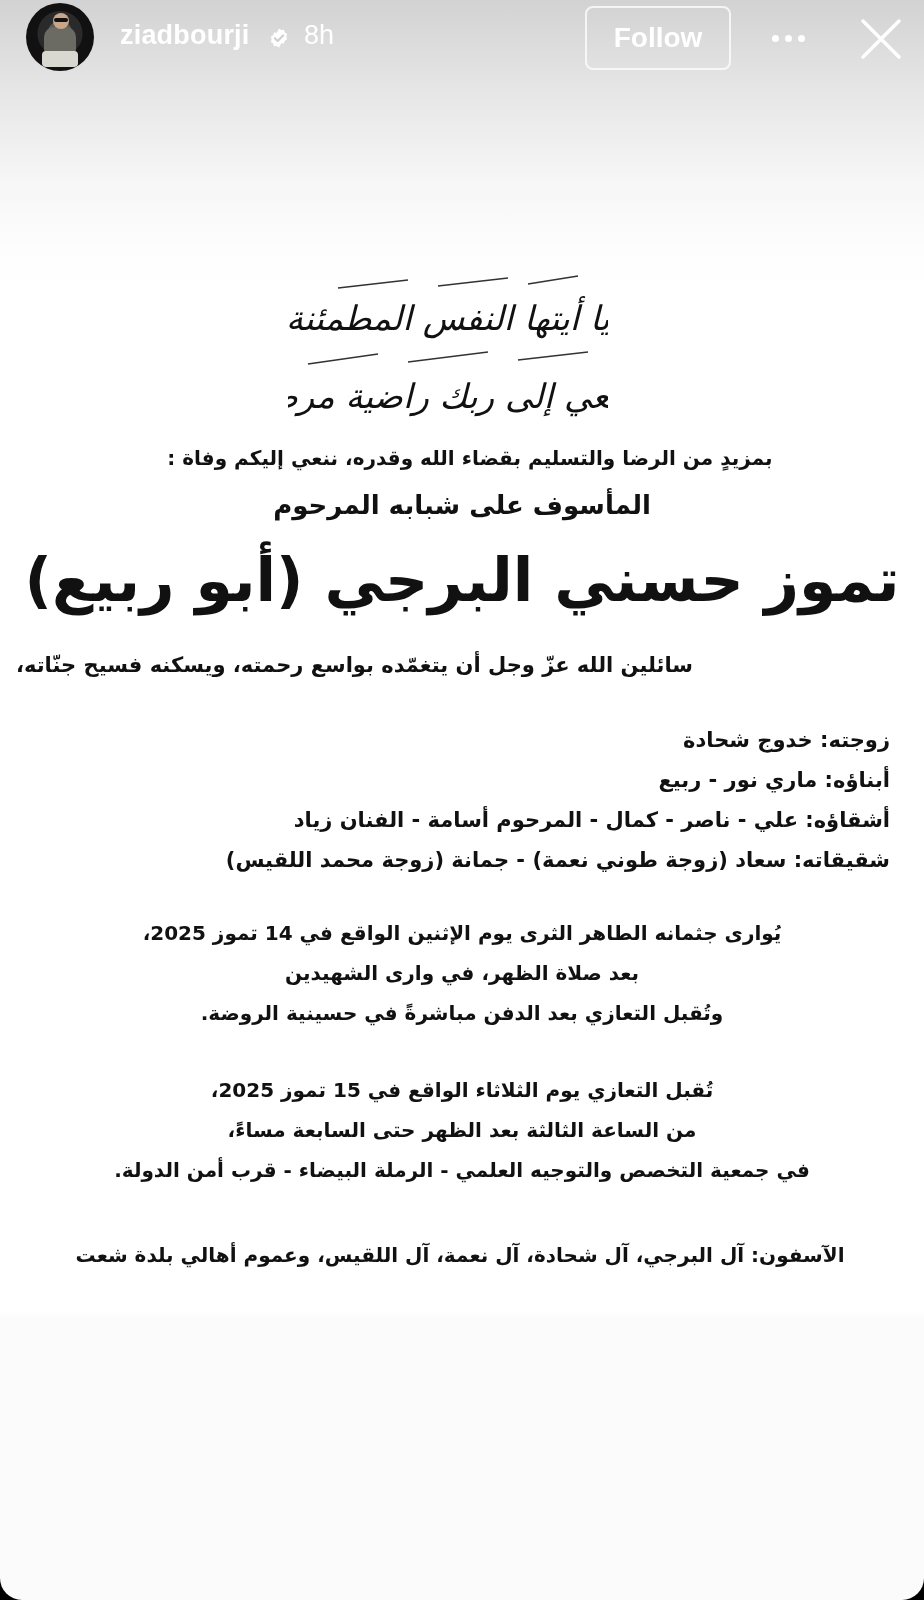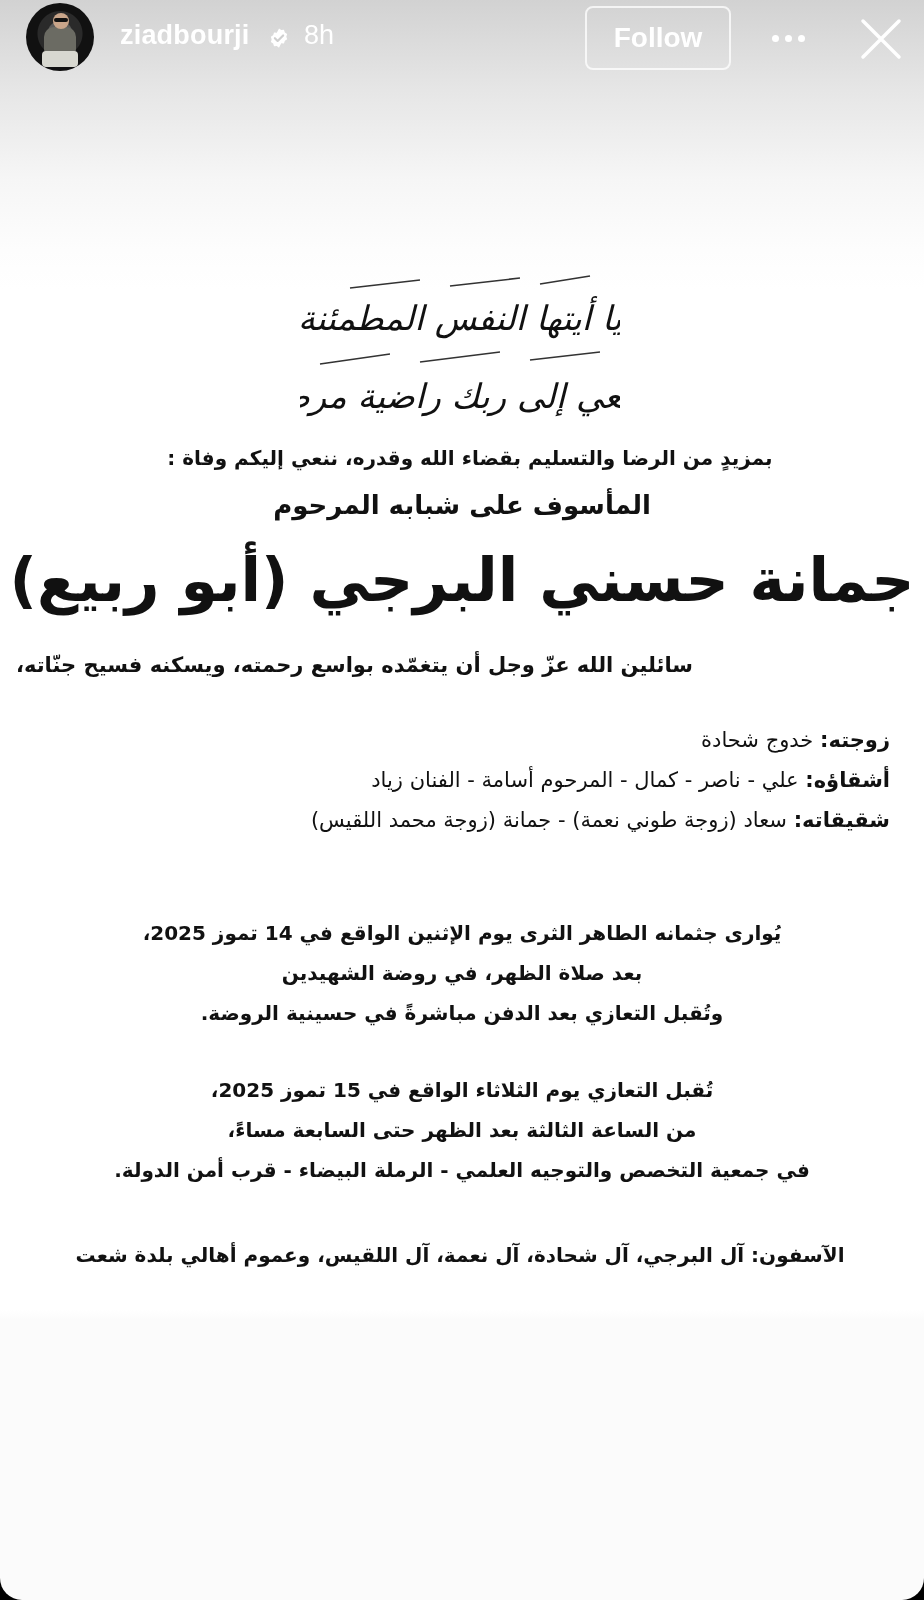--- a/index.html
+++ b/index.html
@@ -36,31 +36,31 @@
       border:2px solid rgba(255,255,255,0.75); border-radius:8px;
       color:#fff; font-size:28px; font-weight:bold; font-family:"Liberation Sans", sans-serif;
       display:flex; align-items:center; justify-content:center; background:transparent;
     }
     .more-btn { position:absolute; left:772px; top:28px; width:44px; height:20px; display:flex; gap:6px; align-items:center; }
     .more-btn span { width:7px; height:7px; border-radius:50%; background:#fff; display:block; }
     .close-btn { position:absolute; left:858px; top:16px; width:46px; height:46px; }
 
     
     .doc { position:absolute; left:0; top:0; width:924px; direction:rtl; color:#111; }
-    .verse { position:absolute; left:300px; top:268px; width:320px; height:170px; }
+    .verse { position:absolute; left:288px; top:268px; width:320px; height:170px; }
     .verse svg { width:100%; height:100%; }
     .intro { position:absolute; top:446px; left:0; width:924px; text-align:center; font-size:20px; font-weight:bold;margin-left:8px; }
     .subtitle { position:absolute; top:490px; left:0; width:924px; text-align:center; font-size:26px; font-weight:bold; }
     .name { position:absolute; top:545px; left:0; width:924px; text-align:center; font-size:60px; font-weight:bold; letter-spacing:1px; }
     .prayer { position:absolute; top:653px; left:16px; width:924px; text-align:left; font-size:21px; font-weight:bold; }
 
     .family { position:absolute; top:725px; right:34px; width:820px; }
     .family-row { font-size:21px; height:40px; line-height:30px; white-space:nowrap; }
     .family-row .lbl { font-weight:bold; }
-    .family-row .val { font-weight:normal; }
+    .family-row .val { font-weight:bold; }
 
     .burial { position:absolute; top:918px; left:0; width:924px; text-align:center; }
     .line { font-size:20px; font-weight:bold; height:40px; line-height:30px; }
     .condolence { position:absolute; top:1075px; left:0; width:924px; text-align:center; }
     .mourners { position:absolute; top:1243px; left:0; width:920px; text-align:center; font-size:20px; font-weight:bold; }
   </style>
 </head>
 <body>
 
 <div class="story">
@@ -70,38 +70,41 @@
       <svg viewBox="0 0 320 170" xmlns="http://www.w3.org/2000/svg">
         <text x="160" y="62" text-anchor="middle" font-family="DejaVu Serif, serif" font-size="34" font-style="italic" fill="#111">يا أيتها النفس المطمئنة</text>
         <text x="160" y="140" text-anchor="middle" font-family="DejaVu Serif, serif" font-size="34" font-style="italic" fill="#111">ارجعي إلى ربك راضية مرضية</text>
         <path d="M50 20 L120 12 M150 18 L220 10 M240 16 L290 8" stroke="#333" stroke-width="1.5" fill="none"></path>
         <path d="M20 96 L90 86 M120 94 L200 84 M230 92 L300 84" stroke="#333" stroke-width="1.5" fill="none"></path>
       </svg>
     </div>
 
     <div class="intro">بمزيدٍ من الرضا والتسليم بقضاء الله وقدره، ننعي إليكم وفاة :</div>
     <div class="subtitle">المأسوف على شبابه المرحوم</div>
-    <div class="name">جمانة حسني البرجي (أبو ربيع)</div>
+    <div class="name">تموز حسني البرجي (أبو ربيع)</div>
     <div class="prayer">سائلين الله عزّ وجل أن يتغمّده بواسع رحمته، ويسكنه فسيح جنّاته،</div>
 
     <div class="family">
       <div class="family-row">
         <span class="lbl">زوجته:</span><span class="val"> خدوج شحادة</span>
+      </div>
+      <div class="family-row">
+        <span class="lbl">أبناؤه:</span><span class="val"> ماري نور - ربيع</span>
       </div>
       <div class="family-row">
         <span class="lbl">أشقاؤه:</span><span class="val"> علي - ناصر - كمال - المرحوم أسامة - الفنان زياد</span>
       </div>
       <div class="family-row">
         <span class="lbl">شقيقاته:</span><span class="val"> سعاد (زوجة طوني نعمة) - جمانة (زوجة محمد اللقيس)</span>
       </div>
     </div>
 
     <div class="burial">
       <div class="line">يُوارى جثمانه الطاهر الثرى يوم الإثنين الواقع في 14 تموز 2025،</div>
-      <div class="line">بعد صلاة الظهر، في روضة الشهيدين</div>
+      <div class="line">بعد صلاة الظهر، في وارى الشهيدين</div>
       <div class="line">وتُقبل التعازي بعد الدفن مباشرةً في حسينية الروضة.</div>
     </div>
 
     <div class="condolence">
       <div class="line">تُقبل التعازي يوم الثلاثاء الواقع في 15 تموز 2025،</div>
       <div class="line">من الساعة الثالثة بعد الظهر حتى السابعة مساءً،</div>
       <div class="line">في جمعية التخصص والتوجيه العلمي - الرملة البيضاء - قرب أمن الدولة.</div>
     </div>
 
     <div class="mourners">الآسفون: آل البرجي، آل شحادة، آل نعمة، آل اللقيس، وعموم أهالي بلدة شعت</div>

